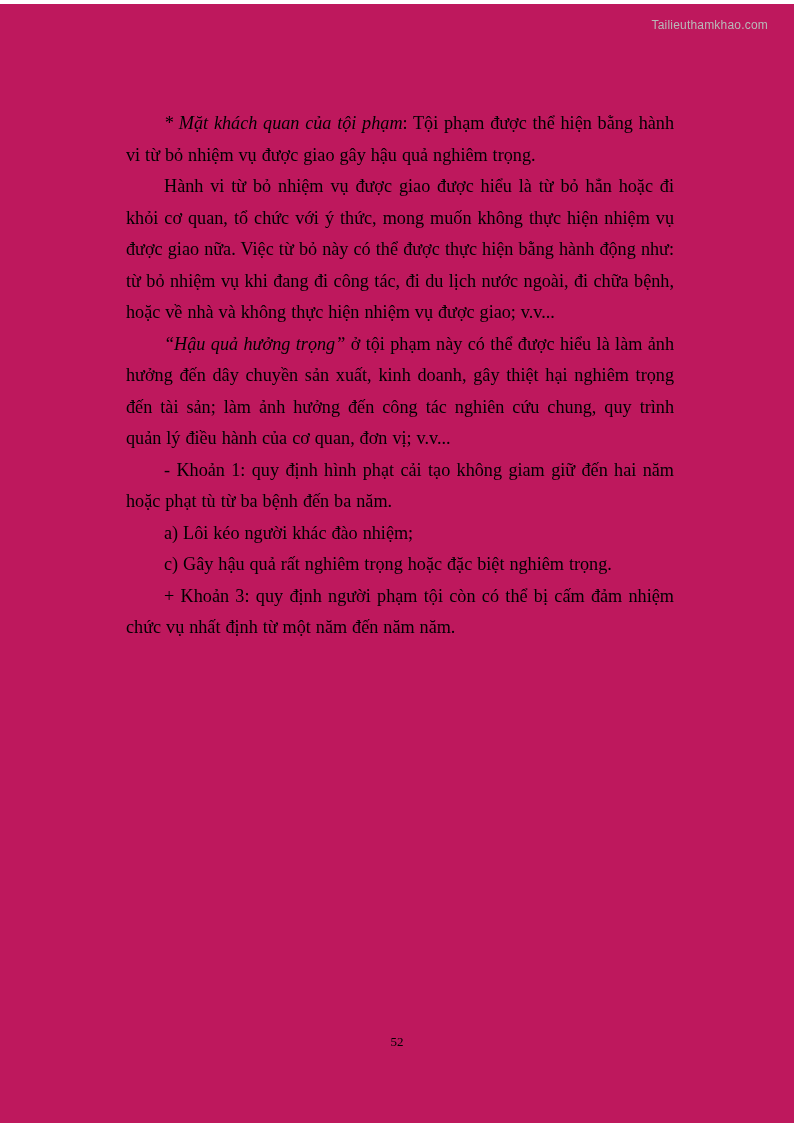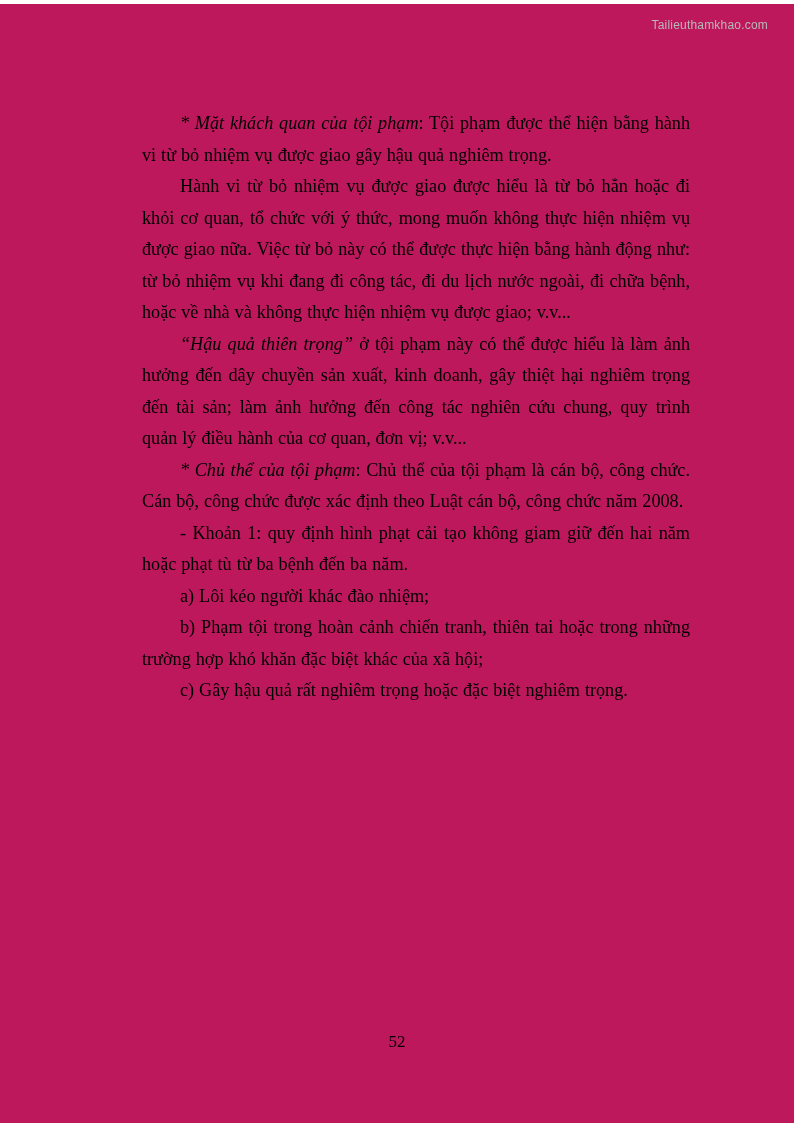--- a/index.html
+++ b/index.html
@@ -34,21 +34,20 @@
     color: #b9b9b9;
     letter-spacing: 0.2px;
     white-space: nowrap;
   }
 
   .content {
     position: absolute;
     left: 126px;
     top: 104px;
     width: 548px;
-    margin-left: 16px;
   }
 
   p.para {
     margin: 0 0 0 0;
     font-size: 18.2px;
     line-height: 31.5px;
     text-align: justify;
     text-justify: inter-word;
     text-indent: 38px;
     word-spacing: 0.4px;
@@ -57,21 +56,21 @@
   p.para .ital {
     font-style: italic;
   }
 
   .footer {
     position: absolute;
     left: 0;
     top: 1027px;
     width: 794px;
     text-align: center;
-    font-size: 17px;
+    font-size: 13px;
     line-height: 22px;
   }
 </style>
 </head>
 <body>
 
 <div class="page">
 
   <div class="watermark">Tailieuthamkhao.com</div>
 
@@ -79,45 +78,42 @@
 
     <p class="para">
       <span class="ital">* Mặt khách quan của tội phạm</span><span>: Tội phạm được thể hiện bằng hành vi từ bỏ nhiệm vụ được giao gây hậu quả nghiêm trọng.</span>
     </p>
 
     <p class="para">
       <span>Hành vi từ bỏ nhiệm vụ được giao được hiểu là từ bỏ hẳn hoặc đi khỏi cơ quan, tổ chức với ý thức, mong muốn không thực hiện nhiệm vụ được giao nữa. Việc từ bỏ này có thể được thực hiện bằng hành động như: từ bỏ nhiệm vụ khi đang đi công tác, đi du lịch nước ngoài, đi chữa bệnh, hoặc về nhà và không thực hiện nhiệm vụ được giao; v.v...</span>
     </p>
 
     <p class="para">
-      <span class="ital">“Hậu quả thiên trọng”</span><span> ở tội phạm này có thể được hiểu là làm ảnh hưởng đến dây chuyền sản xuất, kinh doanh, gây thiệt hại nghiêm trọng đến tài sản; làm ảnh hưởng đến công tác nghiên cứu chung, quy trình quản lý điều hành của cơ quan, đơn vị; v.v...</span>
+      <span class="ital">“Hậu quả hưởng trọng”</span><span> ở tội phạm này có thể được hiểu là làm ảnh hưởng đến dây chuyền sản xuất, kinh doanh, gây thiệt hại nghiêm trọng đến tài sản; làm ảnh hưởng đến công tác nghiên cứu chung, quy trình quản lý điều hành của cơ quan, đơn vị; v.v...</span>
     </p>
 
 
-    <p class="para">
-      <span class="ital">* Chủ thể của tội phạm</span><span>: Chủ thể của tội phạm là cán bộ, công chức. Cán bộ, công chức được xác định theo Luật cán bộ, công chức năm 2008.</span>
-    </p>
 
 
 
     <p class="para">
       <span>- Khoản 1: quy định hình phạt cải tạo không giam giữ đến hai năm hoặc phạt tù từ ba bệnh đến ba năm.</span>
     </p>
 
 
     <p class="para">
       <span>a) Lôi kéo người khác đào nhiệm;</span>
     </p>
 
-    <p class="para">
-      <span>b) Phạm tội trong hoàn cảnh chiến tranh, thiên tai hoặc trong những trường hợp khó khăn đặc biệt khác của xã hội;</span>
-    </p>
 
     <p class="para">
       <span>c) Gây hậu quả rất nghiêm trọng hoặc đặc biệt nghiêm trọng.</span>
     </p>
 
+    <p class="para">
+      <span>+ Khoản 3: quy định người phạm tội còn có thể bị cấm đảm nhiệm chức vụ nhất định từ một năm đến năm năm.</span>
+    </p>
 
   </div>
 
   <div class="footer">52</div>
 
 </div>
 
 </body></html>

